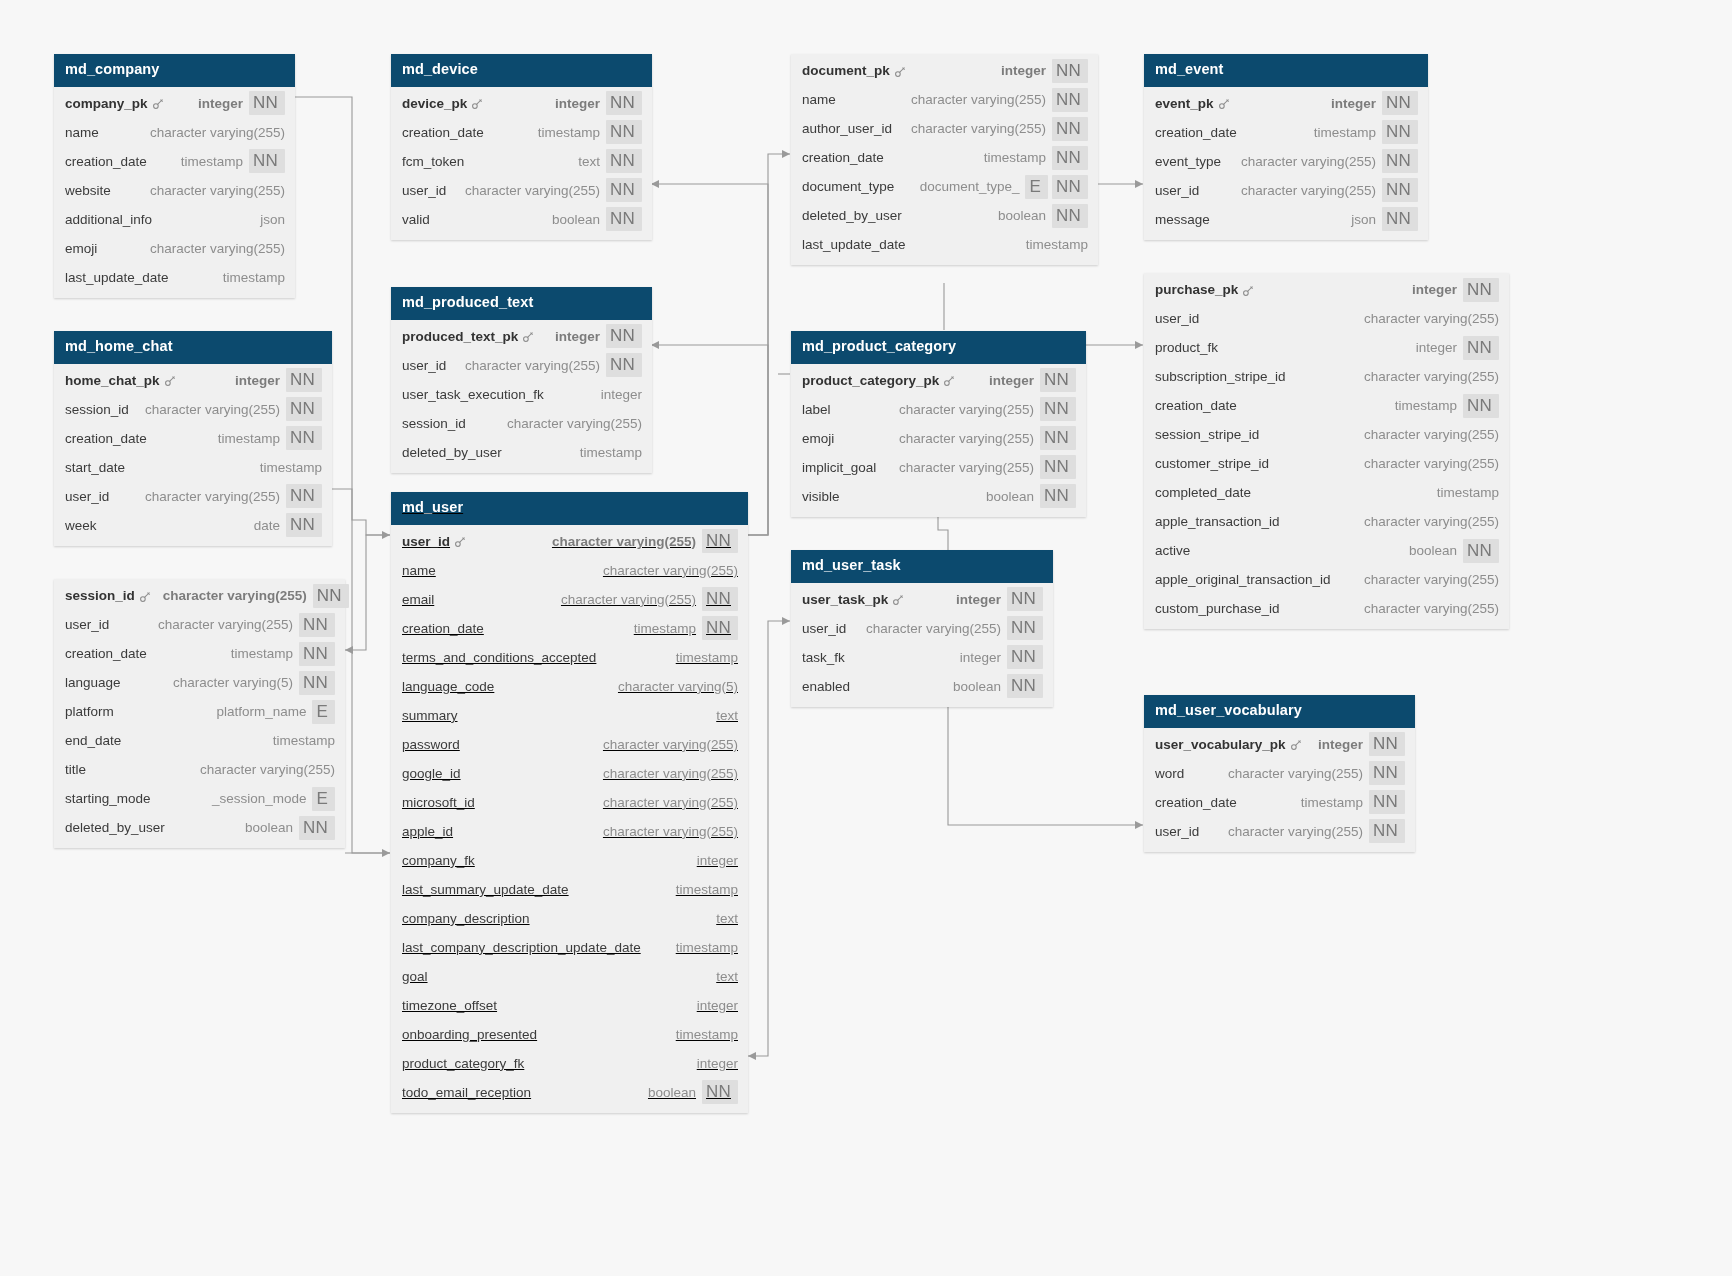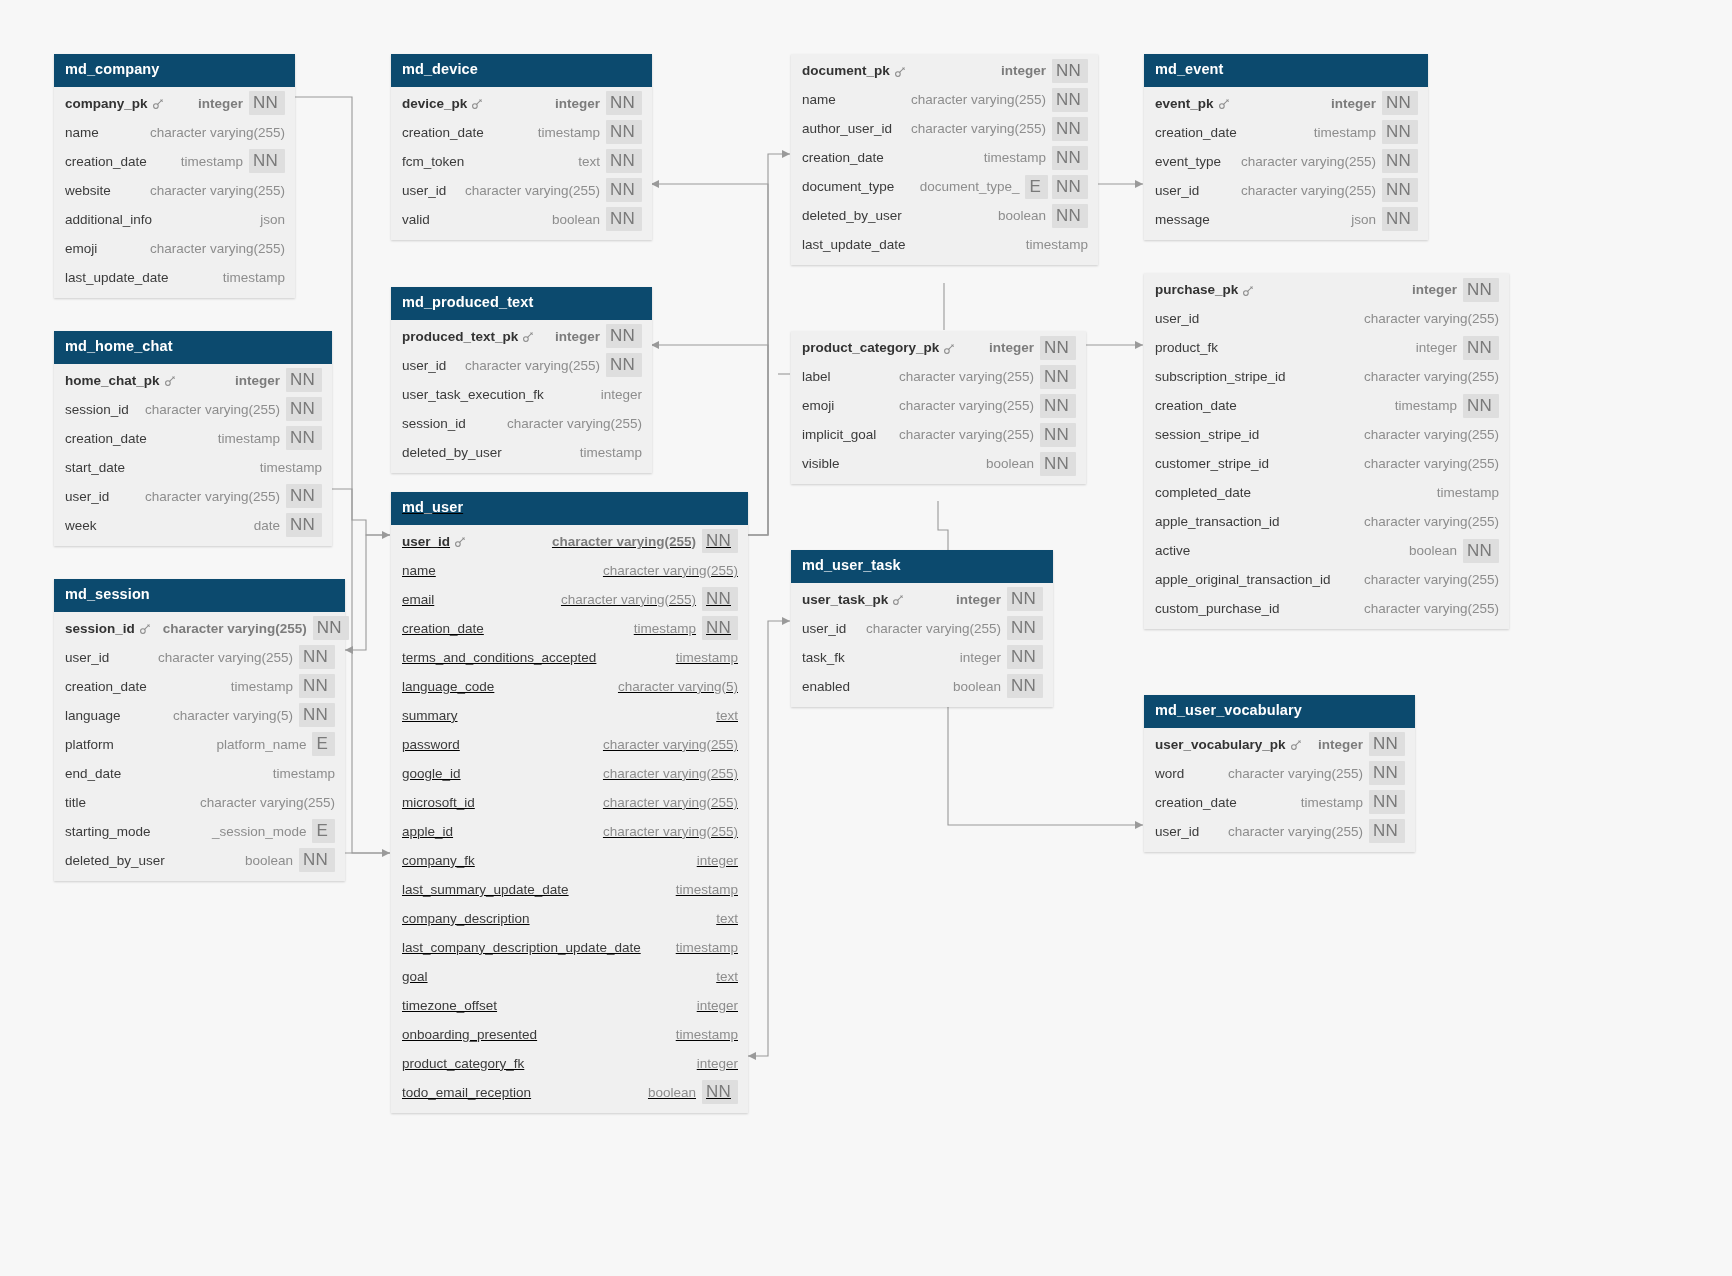--- a/index.html
+++ b/index.html
@@ -269,21 +269,20 @@
             </div>
             <div class="col-spacer"></div>
             <div class="col-type">date</div>
             <div class="badges">
               <span class="badge">NN</span>
             </div>
           </div>
         </div>
       </div>
       <div class="table-card" style="left: 54px; top: 579px; width: 291px;">
-        <div class="table-header">md_session</div>
         <div class="table-body">
           <div class="row pk">
             <div class="col-name">
               <span>session_id</span>
               <span class="key-icon"><svg viewBox="0 0 16 16" width="12" height="12" aria-hidden="true">
                   <g fill="none" stroke="#6b6b6b" stroke-width="1.4">
                     <circle cx="5.2" cy="10.8" r="3.1"></circle>
                     <path d="M7.4 8.6 L 14 2"></path>
                     <path d="M11.3 2.1 L 14.2 4.9"></path>
                   </g>
@@ -723,20 +722,21 @@
           <div class="row">
             <div class="col-name">
               <span>last_update_date</span>
             </div>
             <div class="col-spacer"></div>
             <div class="col-type">timestamp</div>
           </div>
         </div>
       </div>
       <div class="table-card" style="left: 791px; top: 331px; width: 295px;">
+        <div class="table-header">md_product_category</div>
         <div class="table-body">
           <div class="row pk">
             <div class="col-name">
               <span>product_category_pk</span>
               <span class="key-icon"><svg viewBox="0 0 16 16" width="12" height="12" aria-hidden="true">
                   <g fill="none" stroke="#6b6b6b" stroke-width="1.4">
                     <circle cx="5.2" cy="10.8" r="3.1"></circle>
                     <path d="M7.4 8.6 L 14 2"></path>
                     <path d="M11.3 2.1 L 14.2 4.9"></path>
                   </g>

